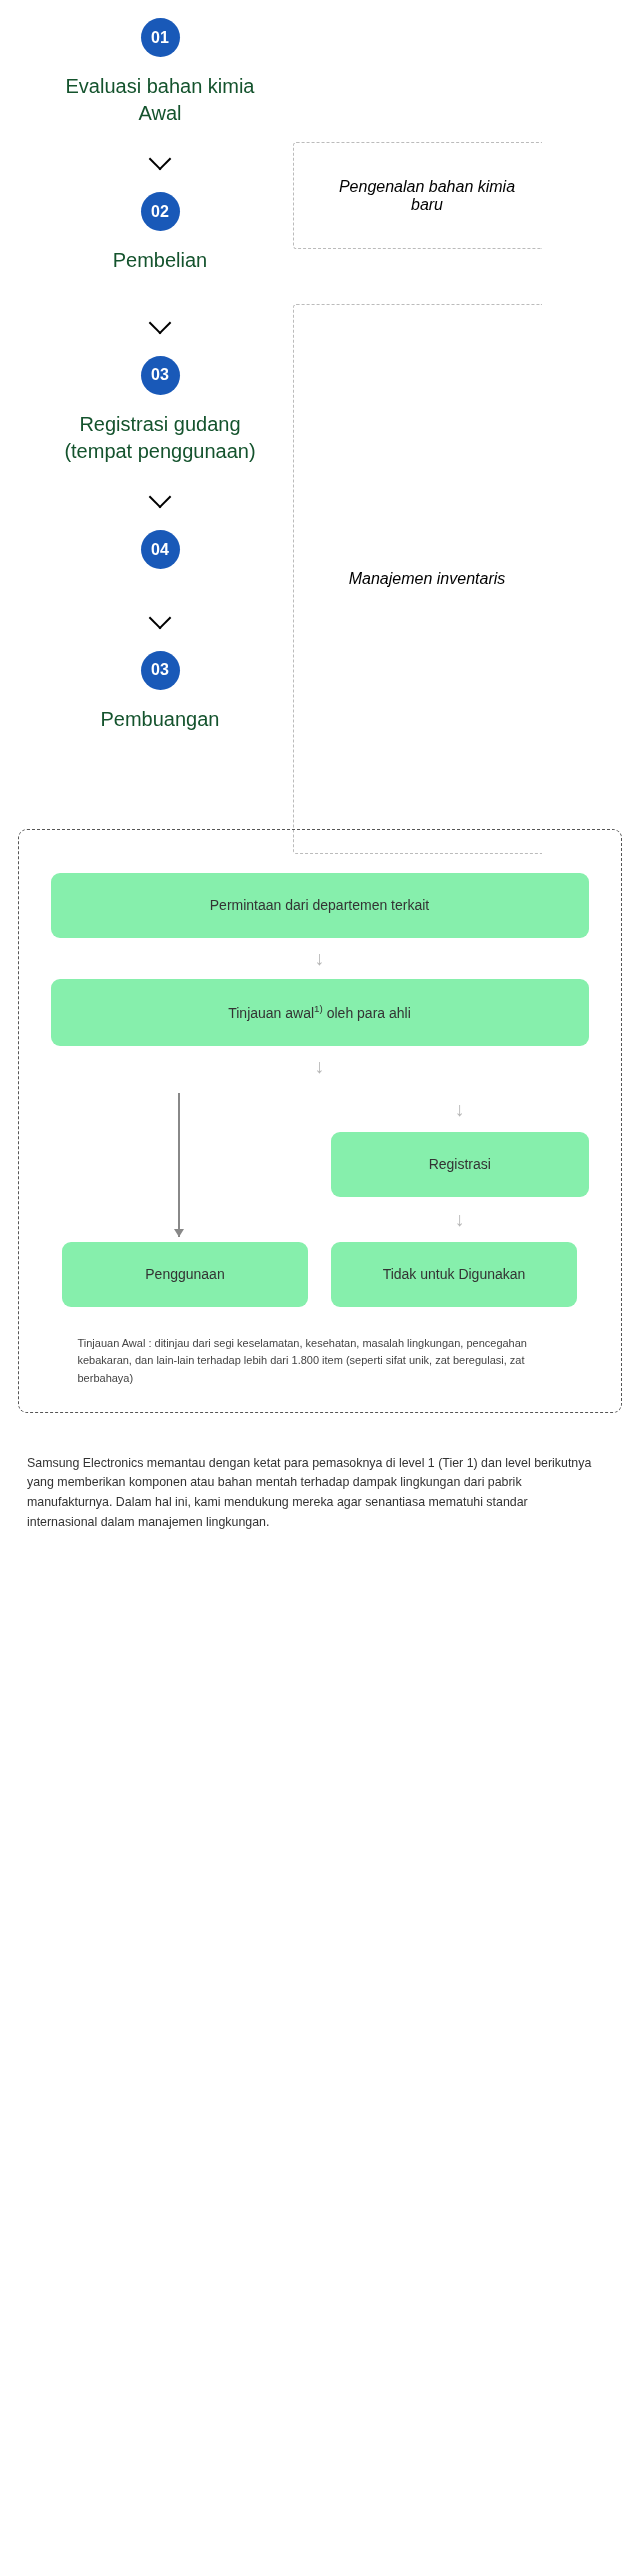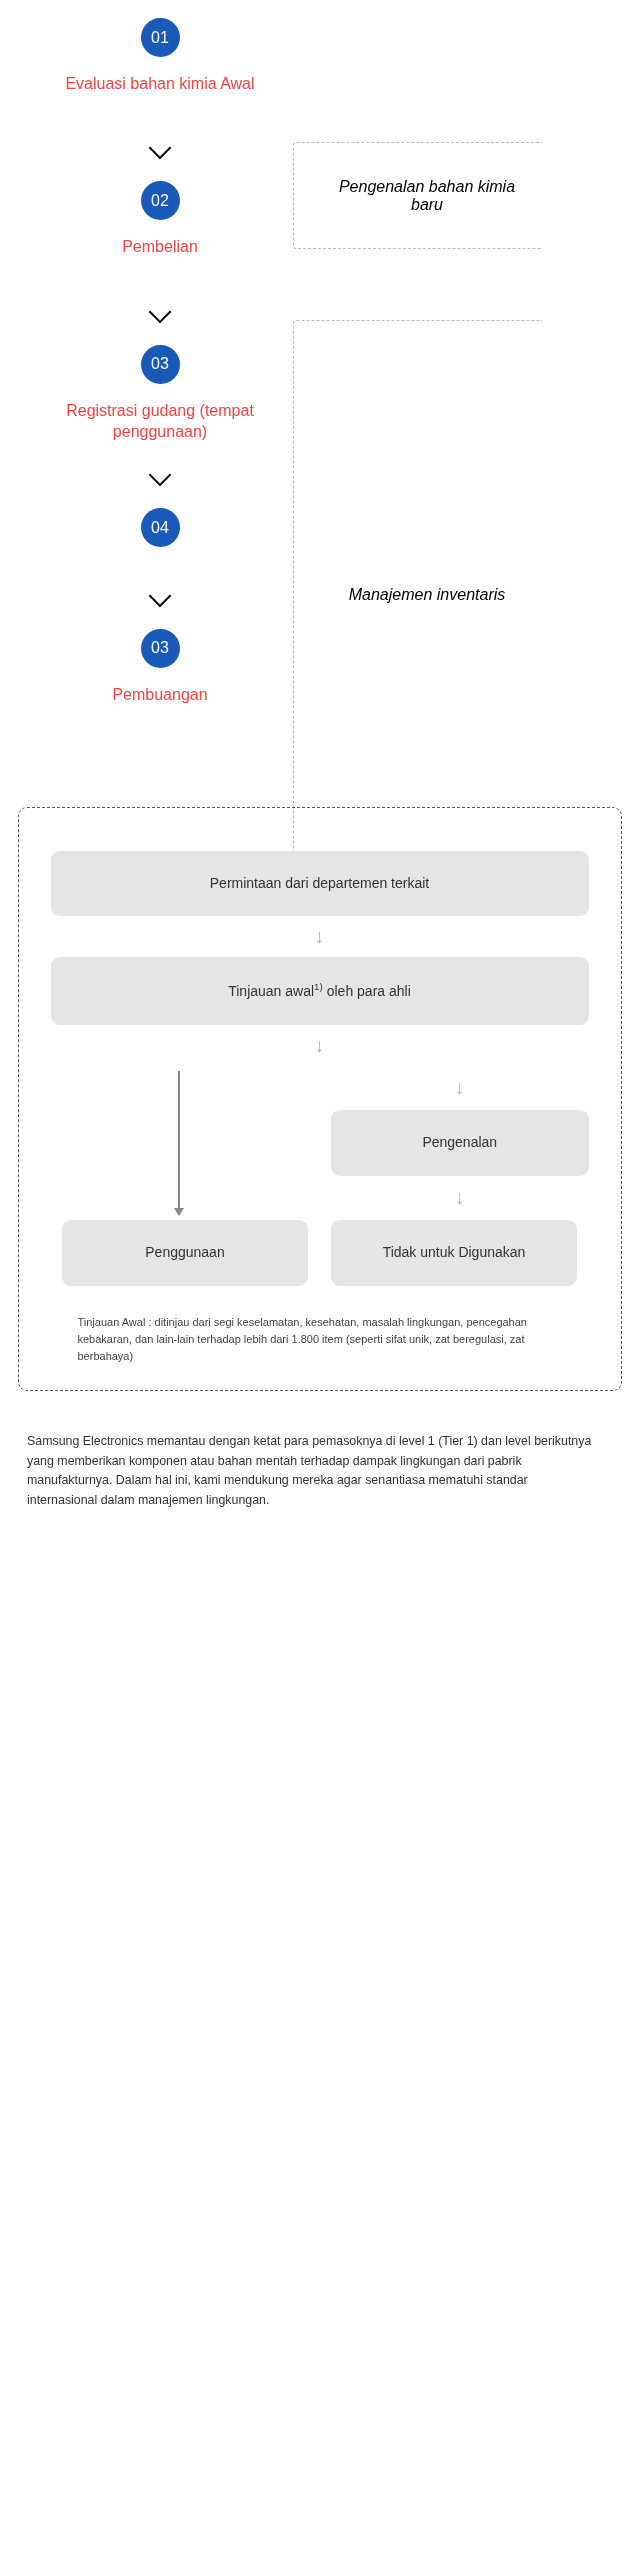--- a/index.html
+++ b/index.html
@@ -8,27 +8,27 @@
     background: #fff;
     width: 639px;
     color: #000;
   }
   .container { width: 639px; position: relative; }
   .main-flow { width: 320px; position: relative; padding: 18px 0 53px 0; }
   .step-block { position: relative; padding: 0 27px; text-align: center; }
   .badge {
     width: 39px; height: 39px; border-radius: 50%;
     background: #1959b8;
-    color: #fff; font-weight: 400; font-size: 16px;
+    color: #fff; font-weight: 700; font-size: 16px;
     display: flex; align-items: center; justify-content: center;
     margin: 0 auto 16px auto;
     position: relative; z-index: 2;
   }
   .step-title {
-    font-size: 16px; line-height: 1.35; color: #ef4444;
+    font-size: 20px; line-height: 1.35; color: #14532d;
     min-height: 43px;
     padding: 0 18px;
   }
   .connector {
     display: flex; flex-direction: column; align-items: center;
     padding: 28px 0 25px 0;
   }
   .chev {
     width: 16px; height: 16px;
     border-right: 2.2px solid #000;
@@ -39,31 +39,31 @@
   .side-label {
     position: absolute; left: 293px;
     width: 249px; padding: 18px 9px 18px 27px;
     border: 0.9px dashed #bbb;
     border-right: none;
     font-size: 16px; color: #000; text-align: center;
     border-radius: 3.6px 0 0 3.6px;
     font-style: italic;
   }
   .side-label.one { top: 142px; height: 107px; display:flex;align-items:center;justify-content:center; }
-  .side-label.two { top: 320px; height: 550px; display:flex;align-items:center;justify-content:center; }
+  .side-label.two { top: 304px; height: 550px; display:flex;align-items:center;justify-content:center; }
   .detail-panel {
     margin: 27px auto 0 auto;
     width: 604px;
     border: 1.8px dashed #555;
     border-radius: 9px;
     padding: 43px 32px 25px 32px;
     position: relative;
   }
   .dcard {
-    background: #e5e5e5;
+    background: #86efac;
     border-radius: 9px;
     padding: 23px 10.7px;
     text-align: center;
     font-size: 14px;
     color: #333;
     line-height: 1.4;
   }
   .dn-arrow {
     display: flex; justify-content: center; padding: 9px 0;
     color: #b5b5b5; font-size: 19.5px;
@@ -162,21 +162,21 @@
     <div class="dn-arrow">↓</div>
 
 
     <div class="split">
       <div class="col">
         <div class="long-line"></div>
       </div>
       <div class="col">
         <div class="dn-arrow">↓</div>
         <div class="dcard">
-          <span>Pengenalan</span>
+          <span>Registrasi</span>
         </div>
         <div class="dn-arrow">↓</div>
       </div>
     </div>
 
     <div class="row-after-split">
       <div class="half">
         <div class="dcard">
           <span>Penggunaan</span>
         </div>

